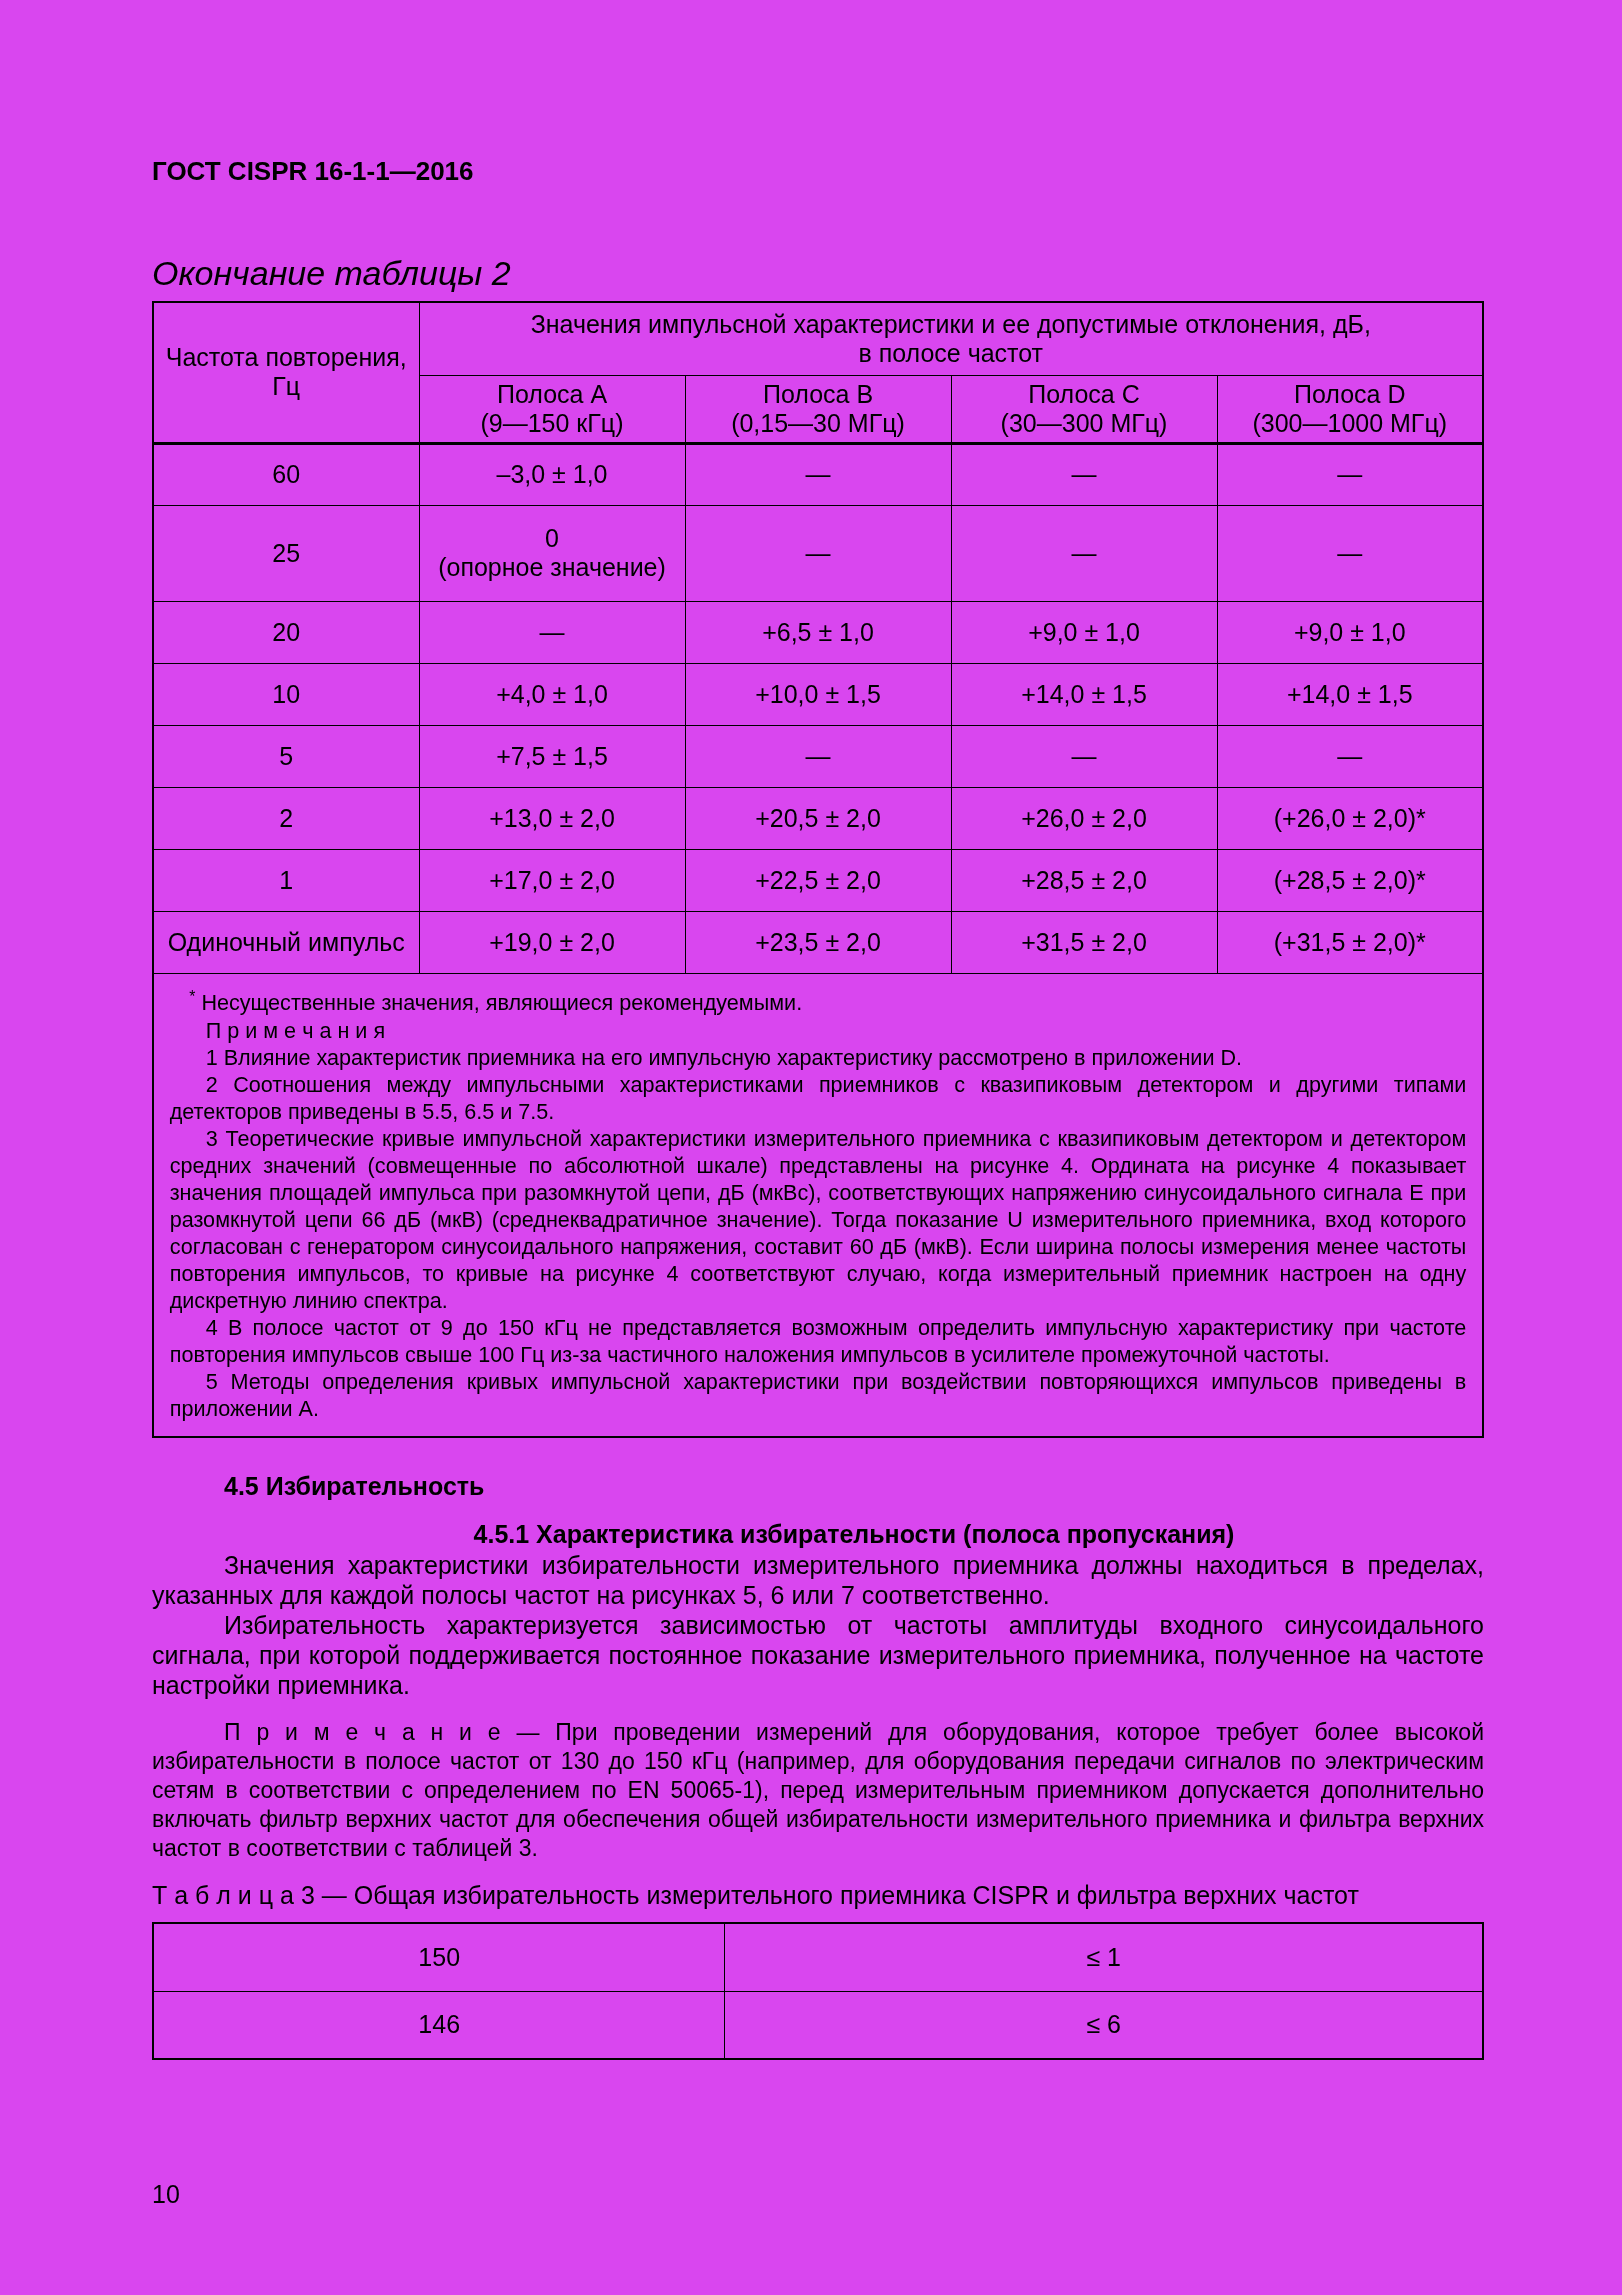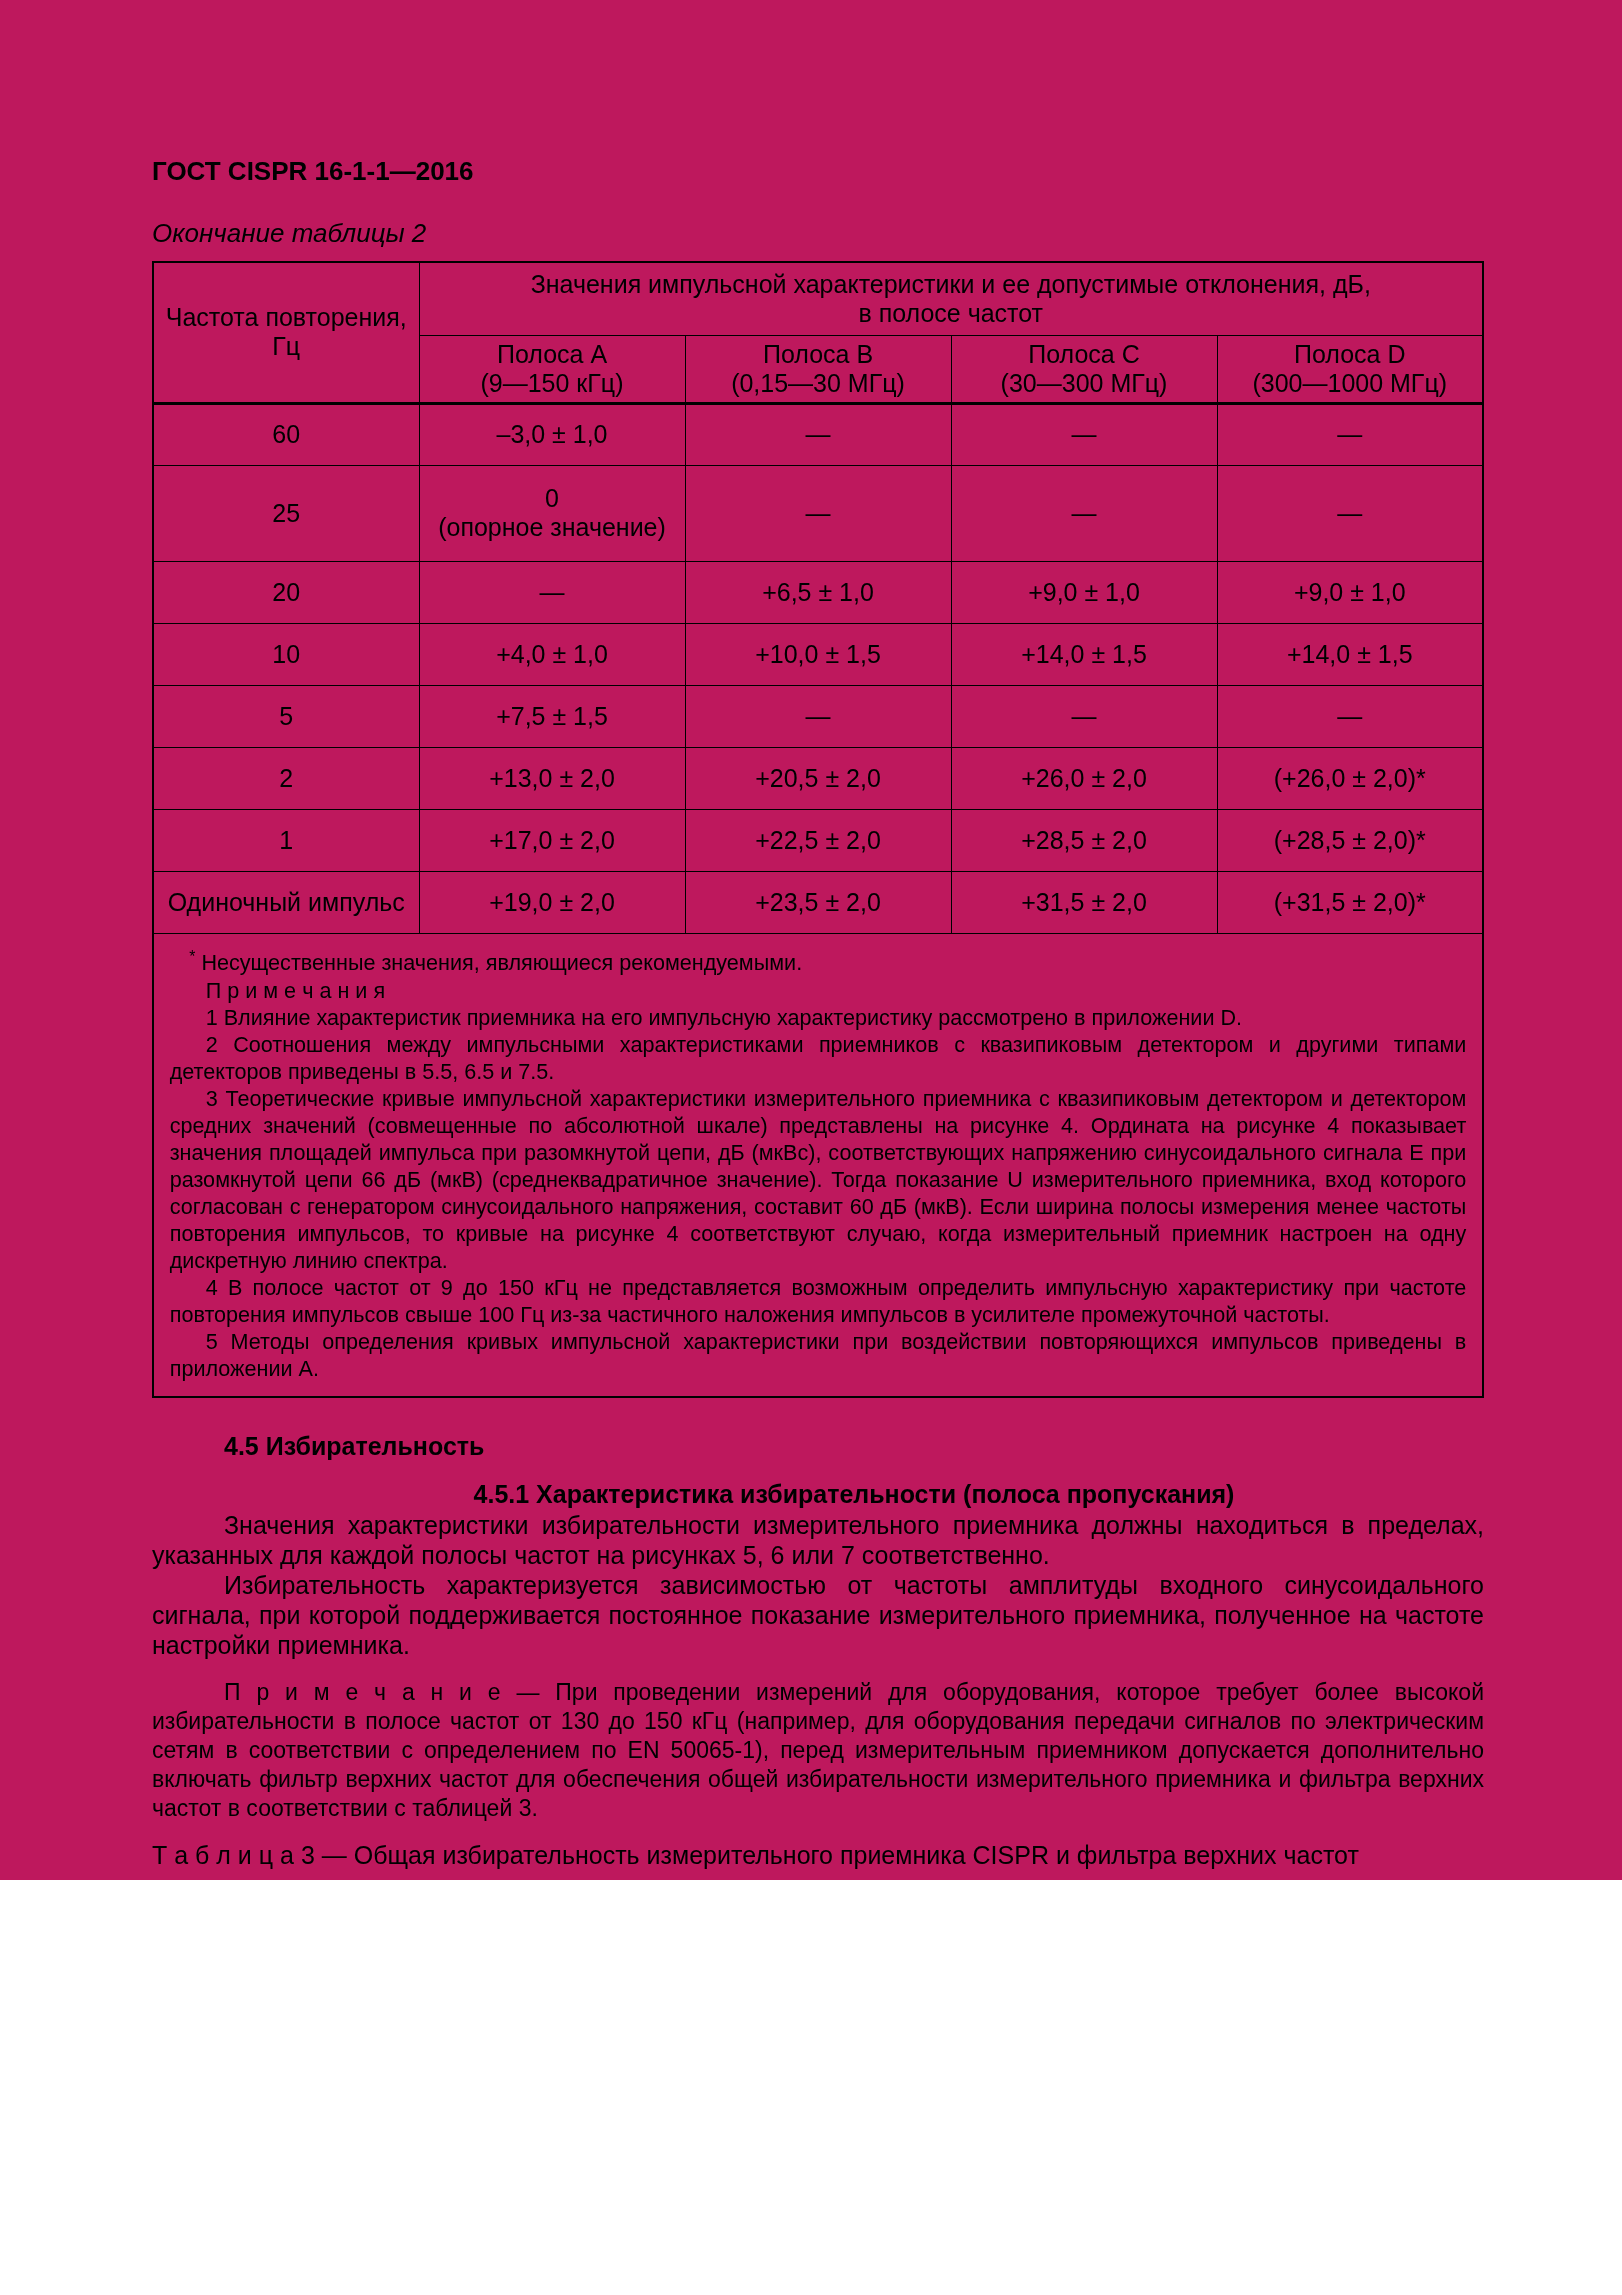--- a/index.html
+++ b/index.html
@@ -1,39 +1,39 @@
 <!DOCTYPE html>
 <html style="font-size:10.5px"><head>
 <meta charset="utf-8">
 <style>
   * { margin: 0; padding: 0; box-sizing: border-box; }
   html, body { background: #ffffff; }
   .page {
     position: relative;
     width: 1623px;
-    height: 1880px;
-    background: #be185d;
+    height: 2295px;
+    background: #d946ef;
     color: #000000;
     font-family: "Liberation Sans", sans-serif;
     overflow: hidden;
   }
   .content {
     position: absolute;
     left: 152px;
     top: 156px;
     width: 1332px;
   }
   .doc-header {
     font-size: 26px;
     font-weight: bold;
     line-height: 30px;
   }
   .continuation {
-    margin-top: 32px;
-    font-size: 26px;
+    margin-top: 72px;
+    font-size: 34px;
     font-style: italic;
     line-height: 30px;
   }
   table {
     border-collapse: collapse;
     width: 100%;
   }
   .t2 {
     margin-top: 13px;
     font-size: 25px;

